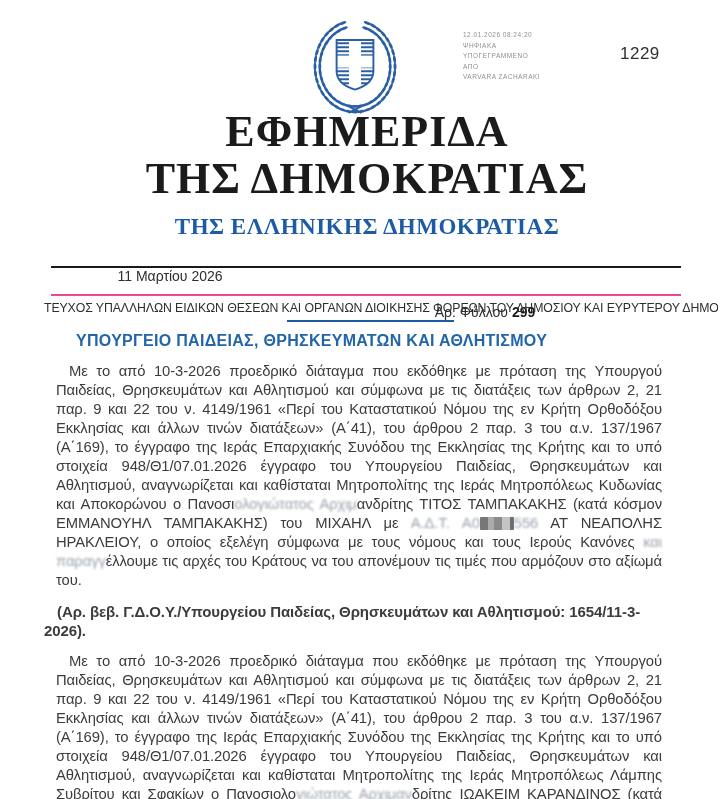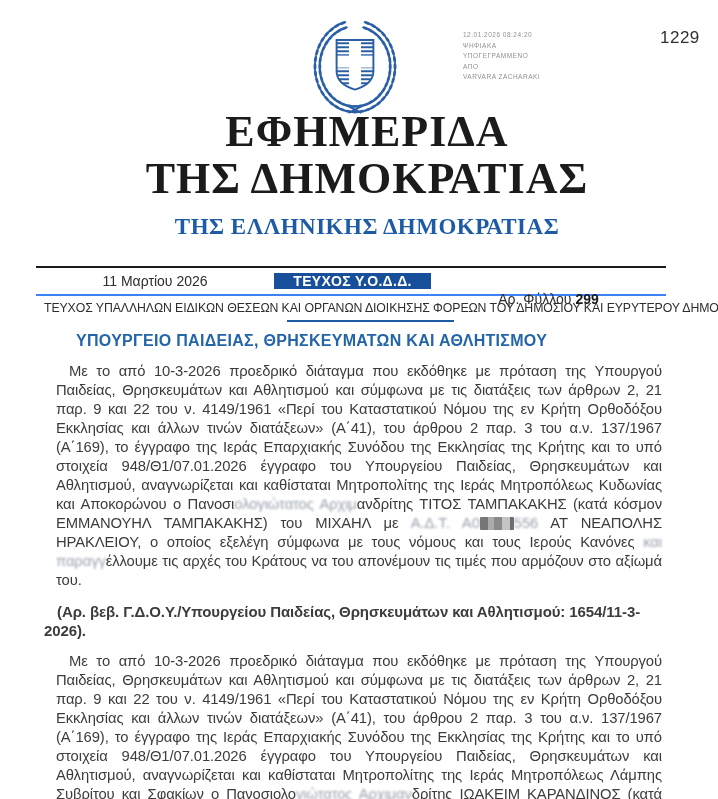--- a/index.html
+++ b/index.html
@@ -15,36 +15,36 @@
     position:relative;width:718px;height:799px;background:#fff;overflow:hidden;
     font-family:"Liberation Sans",sans-serif;color:var(--body-text);
   }
   
   .emblem{position:absolute;left:307px;top:16px;width:96px;height:104px;}
   .stamp{
     position:absolute;left:463px;top:30px;width:120px;
     font-size:6.5px;line-height:10.5px;letter-spacing:.5px;color:#909090;
   }
   .page-number{
-    position:absolute;left:620px;top:28px;font-size:17px;color:#303030;letter-spacing:.5px;margin-left:40px;
+    position:absolute;left:620px;top:44px;font-size:17px;color:#303030;letter-spacing:.5px;
   }
   .masthead{position:absolute;left:8px;top:108px;width:718px;text-align:center;}
   .m-title{
     font-family:"Liberation Serif",serif;font-weight:bold;
     font-size:44px;line-height:47px;color:#1b1b1b;letter-spacing:1px;
   }
   .m-sub{
     margin-top:12px;font-family:"Liberation Serif",serif;font-weight:bold;
     font-size:23px;color:var(--masthead-blue);letter-spacing:.5px;
   }
   
   .issue-bar{
-    position:absolute;left:36px;top:266px;width:630px;height:30px;
-    display:flex;align-items:center;
-    border-top:2px solid #1a1a1a;border-bottom:2px solid #3b82f6;
+    position:absolute;left:51px;top:266px;width:630px;height:30px;
+    display:flex;align-items:flex-start;
+    border-top:2px solid #1a1a1a;border-bottom:2px solid #ec4899;
   }
   .bar-left{width:238px;display:flex;align-items:center;justify-content:center;
     font-size:14px;color:#2e2e2e;}
   .bar-box{width:157px;background:var(--navy-box);color:#fff;font-weight:bold;
     display:flex;align-items:center;justify-content:center;font-size:14px;letter-spacing:.3px;}
   .bar-right{flex:1;display:flex;align-items:center;justify-content:center;
     font-size:14px;color:#2e2e2e;gap:4px;margin-top:36px;}
   .bar-right b{color:#1a1a1a;}
   .issue-subtitle{
     position:absolute;left:44px;top:301px;width:630px;text-align:center;
@@ -197,21 +197,20 @@
   <div class="masthead">
     <div class="m-title">
       <span>ΕΦΗΜΕΡΙΔΑ</span><br>
       <span>ΤΗΣ ΔΗΜΟΚΡΑΤΙΑΣ</span>
     </div>
     <div class="m-sub">ΤΗΣ ΕΛΛΗΝΙΚΗΣ ΔΗΜΟΚΡΑΤΙΑΣ</div>
   </div>
 
   <div class="issue-bar">
     <div class="bar-left">11 Μαρτίου 2026</div>
-    <div class="bar-box">ΤΕΥΧΟΣ Υ.Ο.Δ.Δ.</div>
     <div class="bar-right">
       <span>Αρ. Φύλλου</span>
       <b>299</b>
     </div>
   </div>
 
   <div class="issue-subtitle">ΤΕΥΧΟΣ ΥΠΑΛΛΗΛΩΝ ΕΙΔΙΚΩΝ ΘΕΣΕΩΝ ΚΑΙ ΟΡΓΑΝΩΝ ΔΙΟΙΚΗΣΗΣ ΦΟΡΕΩΝ ΤΟΥ ΔΗΜΟΣΙΟΥ ΚΑΙ ΕΥΡΥΤΕΡΟΥ ΔΗΜΟΣΙΟΥ ΤΟΜΕΑ</div>
   <div class="subtitle-rule"></div>
 
   <div class="content">

